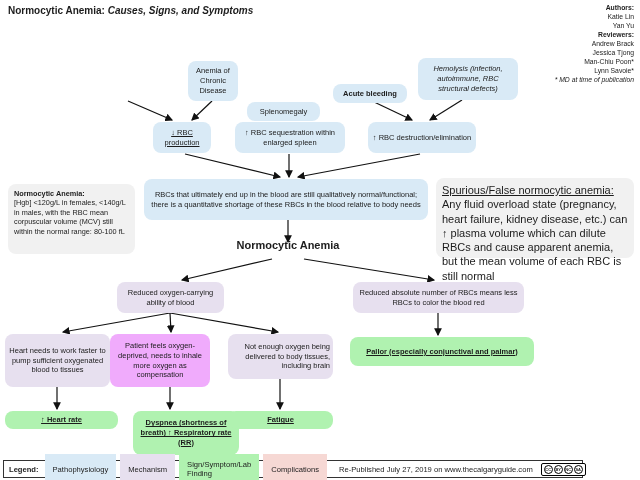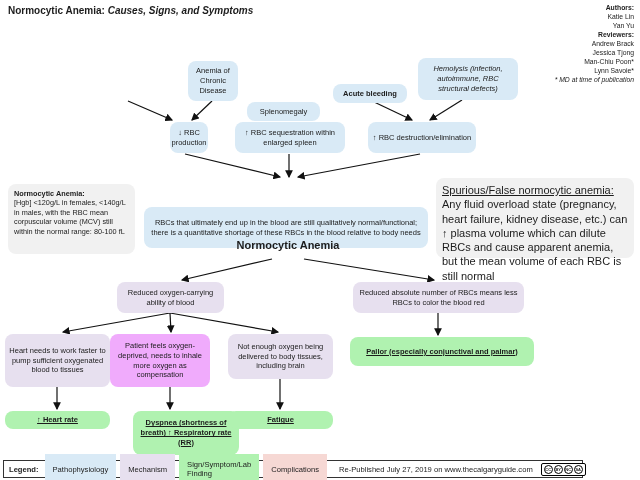--- a/index.html
+++ b/index.html
@@ -75,47 +75,47 @@
     <div>Man-Chiu Poon*</div>
     <div>Lynn Savoie*</div>
     <div class="ft">* MD at time of publication</div>
   </div>
 
   <div class="box" style="left: 188px; top: 61px; width: 50px; height: 40px; background-color: rgb(217, 234, 246);">Anemia of Chronic Disease</div>
   <div class="box" style="left: 247px; top: 84px; width: 73px; height: 19px; background-color: rgb(217, 234, 246); margin-top: 18px;">Splenomegaly</div>
   <div class="box bold" style="left: 333px; top: 84px; width: 74px; height: 19px; background-color: rgb(217, 234, 246);">Acute bleeding</div>
   <div class="box" style="left: 418px; top: 58px; width: 100px; height: 42px; background-color: rgb(217, 234, 246); font-style: italic;">Hemolysis (infection, autoimmune, RBC structural defects)</div>
 
-  <div class="box" style="left: 170px; top: 122px; width: 38px; height: 31px; background-color: rgb(217, 234, 246);">↓ RBC production</div>
+  <div class="box" style="left: 153px; top: 122px; width: 58px; height: 31px; background-color: rgb(217, 234, 246); text-decoration: underline;">↓ RBC production</div>
   <div class="box" style="left: 235px; top: 122px; width: 110px; height: 31px; background-color: rgb(217, 234, 246);">↑ RBC sequestration within enlarged spleen</div>
   <div class="box" style="left: 368px; top: 122px; width: 108px; height: 31px; background-color: rgb(217, 234, 246);">↑ RBC destruction/elimination</div>
 
   <div class="box blk" style="left: 8px; top: 184px; width: 127px; height: 70px; font-size: 7.3px; background-color: rgb(241, 241, 241);">
     <span class="bold" style="display: block;">Normocytic Anemia:</span>
     <span>[Hgb] &lt;120g/L in females, &lt;140g/L in males, with the RBC mean corpuscular volume (MCV) still within the normal range: 80-100 fL</span>
   </div>
 
-  <div class="box" style="left: 144px; top: 179px; width: 284px; height: 41px; background-color: rgb(217, 234, 246); margin-top: 28px;">RBCs that ultimately end up in the blood are still qualitatively normal/functional; there is a quantitative shortage of these RBCs in the blood relative to body needs</div>
+  <div class="box" style="left: 144px; top: 179px; width: 284px; height: 41px; background-color: rgb(217, 234, 246);">RBCs that ultimately end up in the blood are still qualitatively normal/functional; there is a quantitative shortage of these RBCs in the blood relative to body needs</div>
 
   <div class="box blk" style="left: 436px; top: 178px; width: 198px; height: 80px; font-size: 11px; background-color: rgb(241, 241, 241);">
     <span class="und" style="display: block;">Spurious/False normocytic anemia:</span>
     <span>Any fluid overload state (pregnancy, heart failure, kidney disease, etc.) can ↑ plasma volume which can dilute RBCs and cause apparent anemia, but the mean volume of each RBC is still normal</span>
   </div>
 
   <div class="central-label">Normocytic Anemia</div>
 
   <div class="box" style="left: 117px; top: 282px; width: 107px; height: 31px; background-color: rgb(231, 224, 239);">Reduced oxygen-carrying ability of blood</div>
   <div class="box" style="left: 353px; top: 282px; width: 171px; height: 31px; background-color: rgb(231, 224, 239);">Reduced absolute number of RBCs means less RBCs to color the blood red</div>
 
   <div class="box" style="left: 5px; top: 334px; width: 105px; height: 53px; background-color: rgb(231, 224, 239);">Heart needs to work faster to pump sufficient oxygenated blood to tissues</div>
   <div class="box" style="left: 110px; top: 334px; width: 100px; height: 53px; background-color: #f0abfc;">Patient feels oxygen-deprived, needs to inhale more oxygen as compensation</div>
-  <div class="box" style="left: 228px; top: 334px; width: 105px; height: 45px; background-color: rgb(231, 224, 239);">Not enough oxygen being delivered to body tissues, including brain</div>
+  <div class="box" style="left: 228px; top: 334px; width: 105px; height: 45px; background-color: rgb(231, 224, 239); text-align: right;">Not enough oxygen being delivered to body tissues, including brain</div>
 
   <div class="box bold und" style="left: 350px; top: 337px; width: 184px; height: 29px; background-color: rgb(176, 242, 176);">Pallor (especially conjunctival and palmar)</div>
-  <div class="box bold und" style="left: 5px; top: 411px; width: 105px; height: 18px; background-color: rgb(176, 242, 176);">↑ Heart rate</div>
+  <div class="box bold und" style="left: 5px; top: 411px; width: 113px; height: 18px; background-color: rgb(176, 242, 176);">↑ Heart rate</div>
   <div class="box bold und" style="left: 117px; top: 411px; width: 106px; height: 44px; background-color: rgb(176, 242, 176); margin-left: 16px;">Dyspnea (shortness of breath) ↑ Respiratory rate (RR)</div>
   <div class="box bold und" style="left: 228px; top: 411px; width: 105px; height: 18px; background-color: rgb(176, 242, 176);">Fatigue</div>
 
   <div class="legend-bar">
     <span class="legend-label">Legend:</span>
     <span class="chip" style="background-color: rgb(217, 234, 246);">Pathophysiology</span>
     <span class="chip" style="background-color: rgb(231, 224, 239);">Mechanism</span>
     <span class="chip" style="background-color: rgb(176, 242, 176);">Sign/Symptom/Lab Finding</span>
     <span class="chip" style="background-color: rgb(246, 216, 212);">Complications</span>
     <span class="legend-div"></span>

